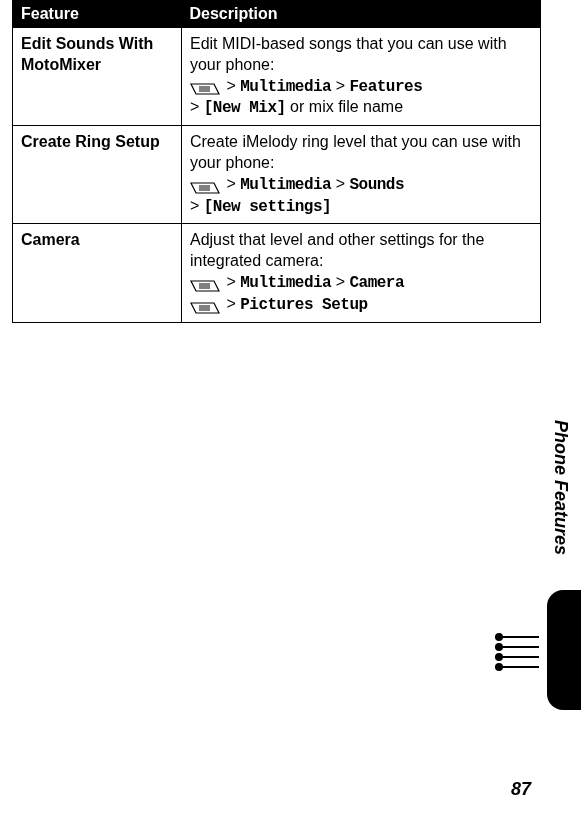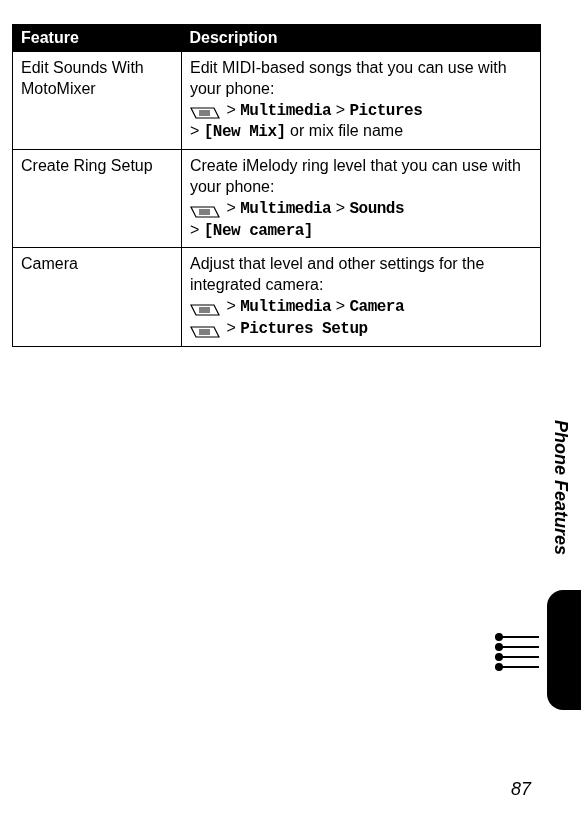--- a/index.html
+++ b/index.html
@@ -4,21 +4,21 @@
   <style>
     * { margin: 0; padding: 0; box-sizing: border-box; }
     body {
       width: 581px;
       height: 818px;
       font-family: Arial, Helvetica, sans-serif;
       background: #fff;
       position: relative;
     }
     .page {
-      padding: 24px 40px 40px 12px;
+      padding: 0 40px 40px 12px;
     }
     table {
       width: 100%;
       border-collapse: collapse;
       border: 1px solid #000;
     }
     th {
       background: #000;
       color: #fff;
       text-align: left;
@@ -28,21 +28,21 @@
     }
     th.feature-col { width: 32%; }
     th.desc-col { width: 68%; margin-top: 32px; }
     td {
       border: 1px solid #000;
       vertical-align: top;
       padding: 6px 8px;
       font-size: 16px;
       line-height: 1.3;
     }
-    td.feature-cell { font-weight: normal; }
+    td.feature-cell { font-weight: bold; }
     .bold-path { font-weight: bold; font-family: Liberation Mono, monospace; letter-spacing: -0.5px; }
     .italic { }
     .menu-icon {
       display: inline-block;
       width: 30px;
       height: 12px;
       vertical-align: middle;
       margin-right: 2px;
     }
     .menu-icon svg { width: 100%; height: 100%; }
@@ -85,21 +85,21 @@
       height: 8px;
       background: #000;
       border-radius: 50%;
       margin-right: 4px;
       flex-shrink: 0;
     }
     .page-num {
       position: absolute;
       right: 50px;
       bottom: 18px;
-      font-weight: normal;
+      font-weight: bold;
       font-size: 18px;
       font-style: italic;
     }
   </style>
 </head>
 <body>
 
 <div class="page">
   <table>
     <thead>
@@ -116,40 +116,40 @@
           <span>Edit MIDI-based songs that you can use with your phone:</span><br>
           <span class="menu-icon">
             <svg viewBox="0 0 30 12">
                 <path d="M1 1 L24 1 L29 11 L6 11 Z" fill="none" stroke="#000" stroke-width="1.2"></path>
                 <line x1="9" y1="4" x2="20" y2="4" stroke="#000" stroke-width="1"></line>
                 <line x1="9" y1="6" x2="20" y2="6" stroke="#000" stroke-width="1"></line>
                 <line x1="9" y1="8" x2="20" y2="8" stroke="#000" stroke-width="1"></line>
               </svg>
           </span>
           &gt;&nbsp;<span class="bold-path">Multimedia</span>
-          &gt;&nbsp;<span class="bold-path">Pictures</span><br>
+          &gt;&nbsp;<span class="bold-path">Features</span><br>
           &gt;&nbsp;<span class="bold-path">[New Mix]</span><span> or </span><span class="italic">mix file name</span>
         </td>
       </tr>
 
       <tr>
         <td class="feature-cell">Create Ring Setup</td>
         <td>
           <span>Create iMelody ring level that you can use with your phone:</span><br>
           <span class="menu-icon">
             <svg viewBox="0 0 30 12">
                 <path d="M1 1 L24 1 L29 11 L6 11 Z" fill="none" stroke="#000" stroke-width="1.2"></path>
                 <line x1="9" y1="4" x2="20" y2="4" stroke="#000" stroke-width="1"></line>
                 <line x1="9" y1="6" x2="20" y2="6" stroke="#000" stroke-width="1"></line>
                 <line x1="9" y1="8" x2="20" y2="8" stroke="#000" stroke-width="1"></line>
               </svg>
           </span>
           &gt;&nbsp;<span class="bold-path">Multimedia</span>
           &gt;&nbsp;<span class="bold-path">Sounds</span><br>
-          &gt;&nbsp;<span class="bold-path">[New camera]</span>
+          &gt;&nbsp;<span class="bold-path">[New settings]</span>
         </td>
       </tr>
 
       <tr>
         <td class="feature-cell">Camera</td>
         <td>
           <span>Adjust that level and other settings for the integrated camera:</span><br>
           <span class="menu-icon">
             <svg viewBox="0 0 30 12">
                 <path d="M1 1 L24 1 L29 11 L6 11 Z" fill="none" stroke="#000" stroke-width="1.2"></path>

